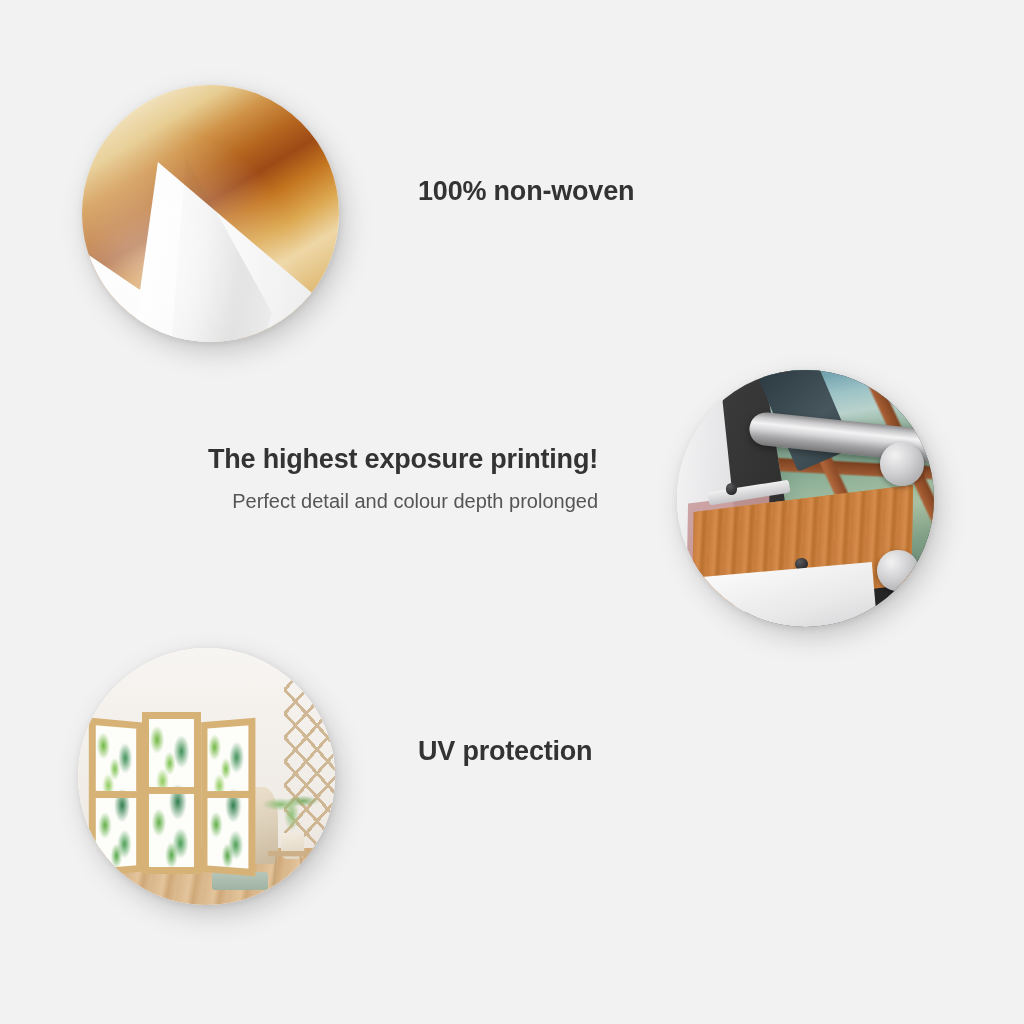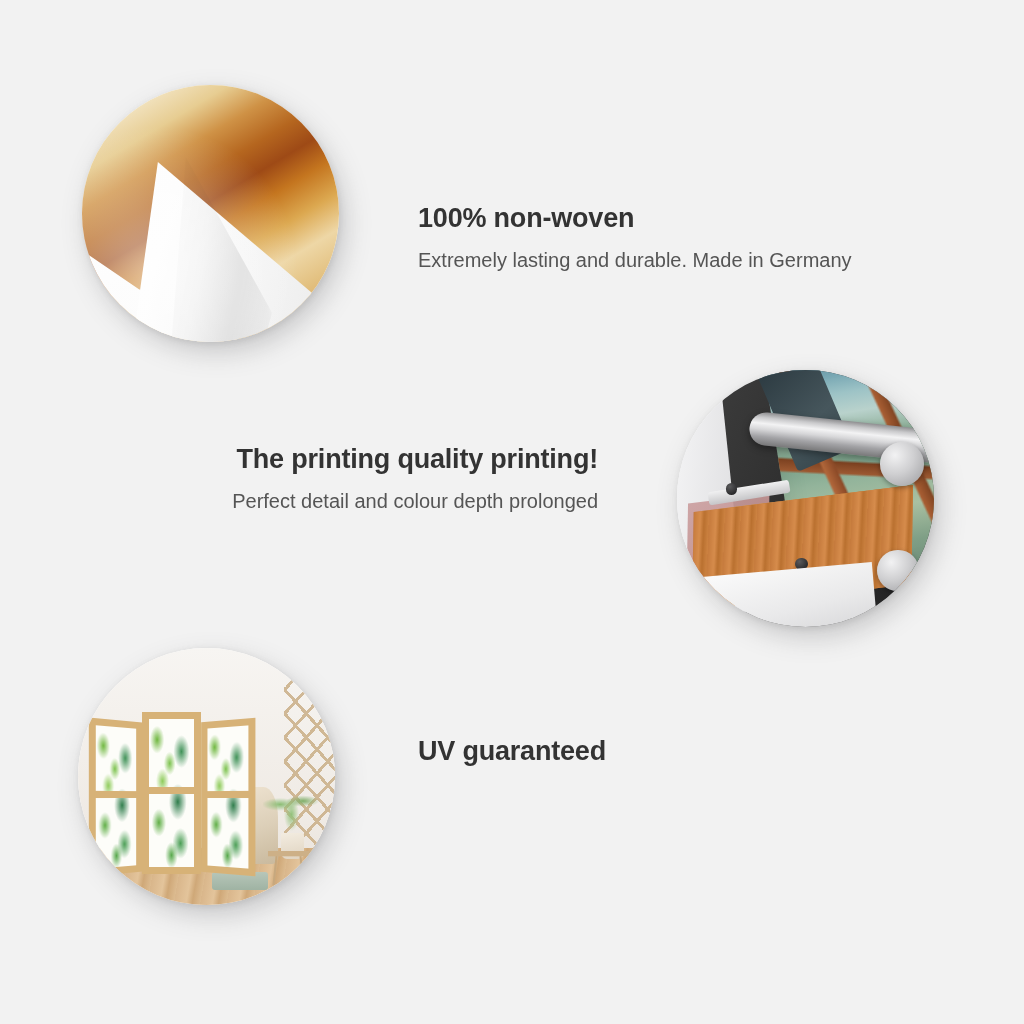--- a/index.html
+++ b/index.html
@@ -38,21 +38,21 @@
 
   .feature-desc {
     font-size: 20px;
     font-weight: normal;
     color: #555555;
     line-height: 1.42;
     margin-top: 12px;
   }
 
   
-  #text-1 { left: 418px; top: 176px; width: 440px; text-align: left; margin-top: 27px; }
+  #text-1 { left: 418px; top: 176px; width: 440px; text-align: left; }
   #text-2 { left: 198px; top: 444px; width: 400px; text-align: right; }
   #text-3 { left: 418px; top: 736px; width: 400px; text-align: left; }
 
   
   .circle {
     position: absolute;
     border-radius: 50%;
     overflow: hidden;
     background: #ffffff;
     box-shadow: 6px 10px 26px rgba(90, 90, 95, 0.28),
@@ -357,21 +357,20 @@
       <div class="wp-bg"></div>
       <div class="wp-base"></div>
       <div class="wp-peel"></div>
       <div class="wp-fold"></div>
       <div class="wp-sheen"></div>
     </div>
   </div>
 
   <div class="feature-text" id="text-1">
     <div class="feature-title">100% non-woven</div>
-    <div class="feature-desc">Extremely lasting and durable. Made in Germany</div>
   </div>
 
   <div class="circle" id="circle-2">
     <div class="scene pr-root">
       <div class="pr-wallL"></div>
       <div class="pr-body"></div>
       <div class="pr-print"></div>
       <div class="pr-deck-pink"></div>
       <div class="pr-deck"></div>
       <div class="pr-roller"></div>
@@ -379,21 +378,21 @@
       <div class="pr-knob k1"></div>
       <div class="pr-knob k2"></div>
       <div class="pr-knob k3"></div>
       <div class="pr-knob-dark d1"></div>
       <div class="pr-knob-dark d2"></div>
       <div class="pr-tray"></div>
     </div>
   </div>
 
   <div class="feature-text" id="text-2">
-    <div class="feature-title">The printing quality printing!</div>
+    <div class="feature-title">The highest exposure printing!</div>
     <div class="feature-desc">Perfect detail and colour depth prolonged</div>
   </div>
 
   <div class="circle" id="circle-3">
     <div class="scene rd-root">
       <div class="rd-floor"></div>
       <div class="rd-lattice"></div>
       <div class="rd-chair"></div>
       <div class="rd-plant"></div>
       <div class="rd-plant-pot"></div>
@@ -409,16 +408,16 @@
         <div class="rail" style="top:46%"></div>
       </div>
       <div class="rd-panel" id="rdp3">
         <div class="leaves"></div>
         <div class="rail" style="top:46%"></div>
       </div>
     </div>
   </div>
 
   <div class="feature-text" id="text-3">
-    <div class="feature-title">UV guaranteed</div>
+    <div class="feature-title">UV protection</div>
   </div>
 
 </div>
 
 </body></html>

